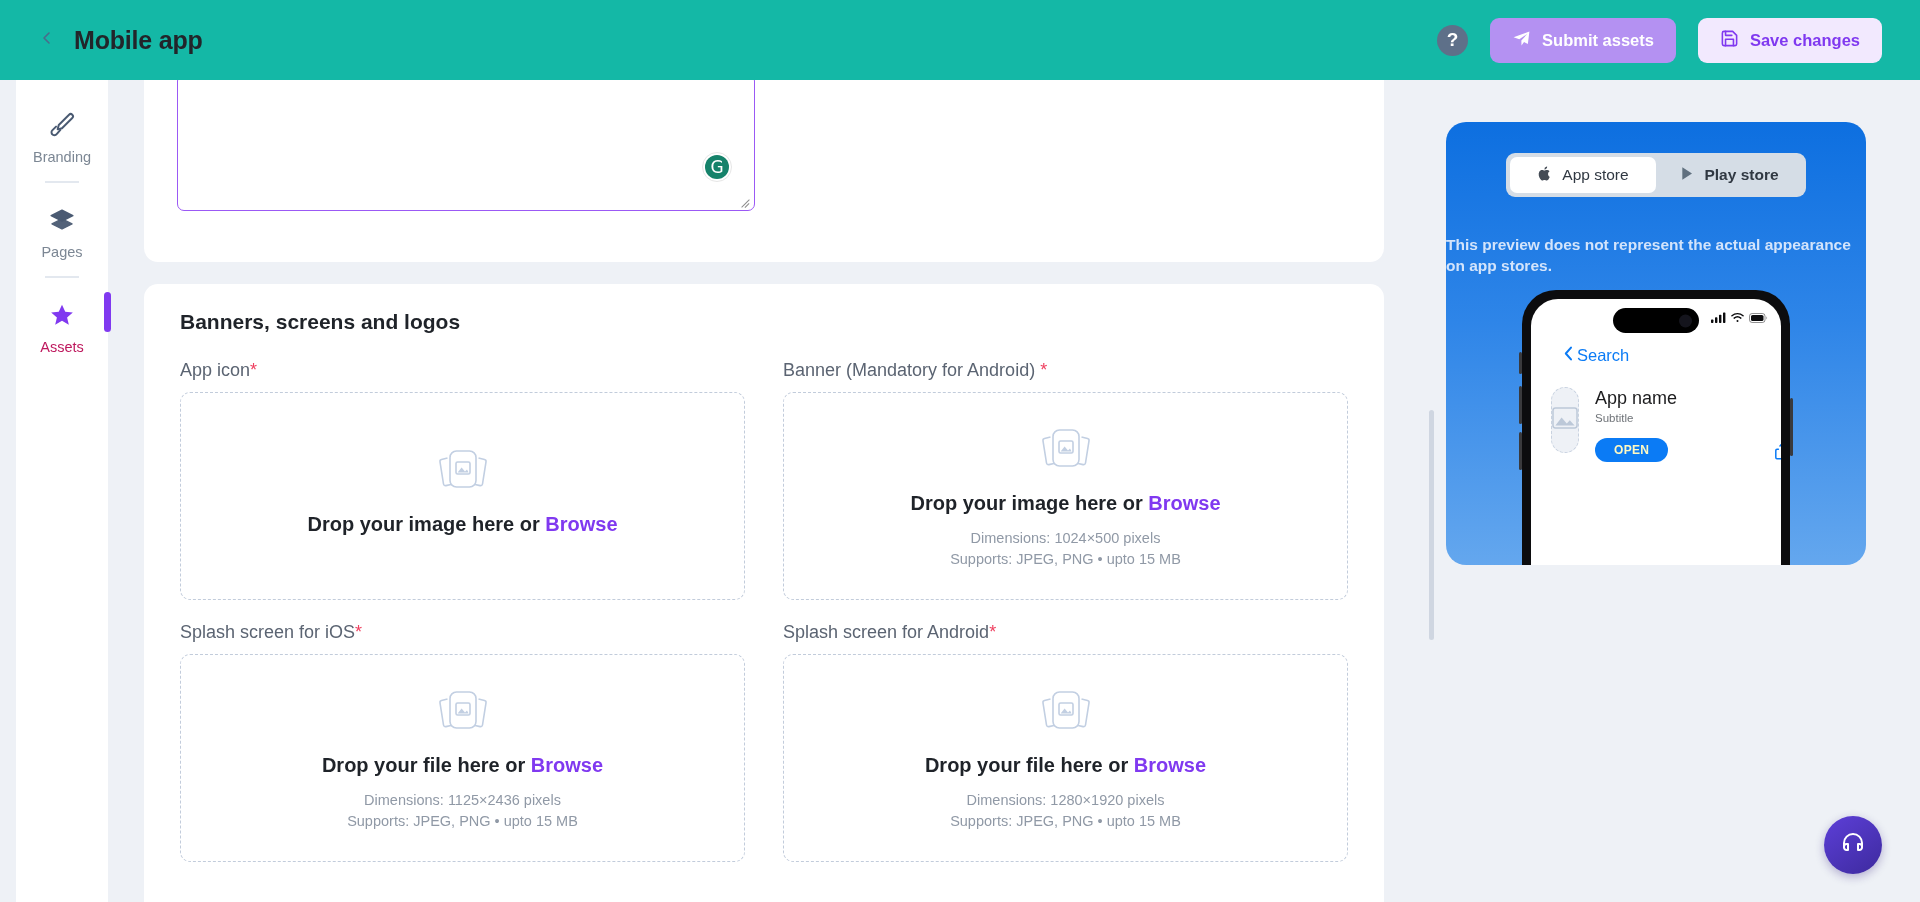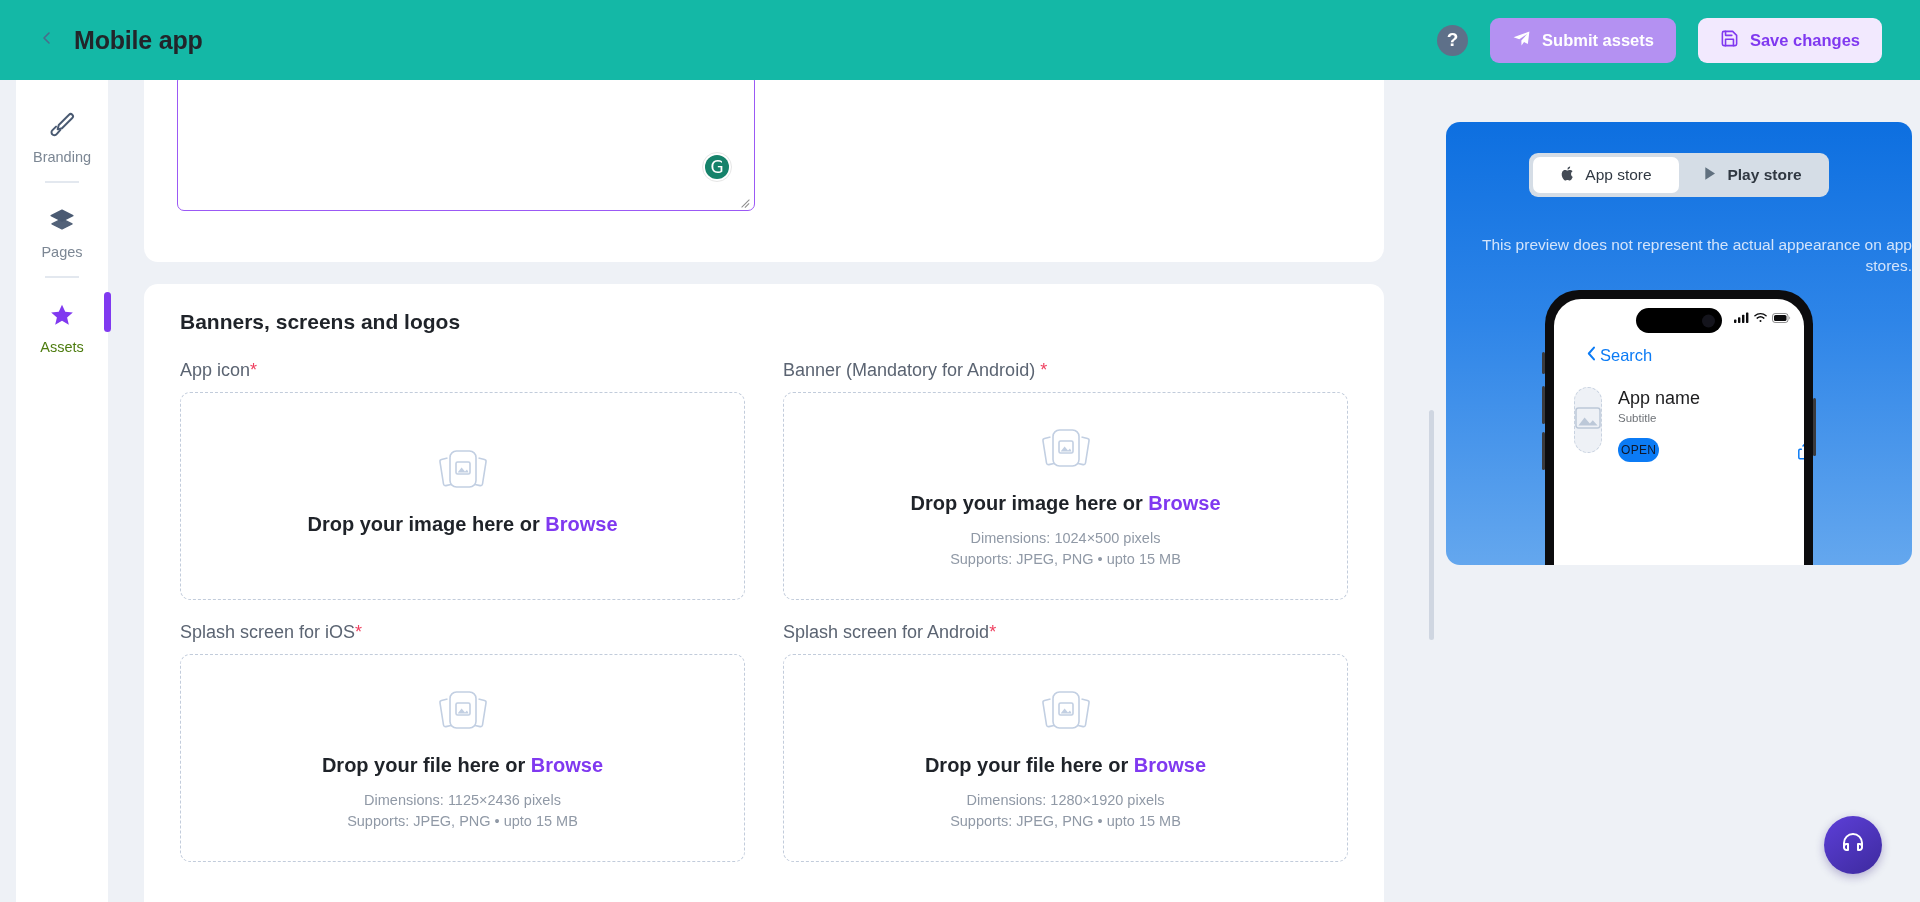--- a/index.html
+++ b/index.html
@@ -56,21 +56,21 @@
   }
   .rail-item {
     width: 92px; display: flex; flex-direction: column; align-items: center;
     cursor: pointer; position: relative; padding: 6px 0 0 0;
   }
   .rail-icon { height: 34px; display: flex; align-items: center; justify-content: center; }
   .rail-icon svg { width: 26px; height: 26px; }
   .rail-label {
     font-size: 14.5px; color: #7c8794; margin-top: 7px;
   }
-  .rail-item.active .rail-label { color: #4d7c0f; }
+  .rail-item.active .rail-label { color: #be185d; }
   .rail-sep {
     width: 34px; height: 2px; background: #e3e8ef; margin: 16px 0 14px 0;
   }
   .rail-active-bar {
     position: absolute; left: 88px; top: 0px;
     width: 7px; height: 40px; border-radius: 6px; background: #8039f0;
   }
 
   
   .main {
@@ -137,39 +137,39 @@
   .dz-sub {
     font-size: 14.5px; color: #9099a6; line-height: 1.42; text-align: center;
   }
 
   
   .rightpane {
     position: absolute; top: 80px; left: 1436px; width: 484px; height: 822px;
     background: #eef1f6;
   }
   .preview {
-    position: absolute; left: 10px; top: 42px; width: 466px; height: 443px;
-    border-radius: 14px; overflow: hidden;
+    position: absolute; left: 10px; top: 42px; width: 420px; height: 443px;
+    border-radius: 20px; overflow: hidden;
     background: linear-gradient(180deg, #0d6fe0 0%, #2e85e8 45%, #64a7ee 100%);
   }
   .store-toggle {
     position: absolute; left: 50%; transform: translateX(-50%); top: 31px;
     display: flex; background: #d5dde6; border-radius: 9px; padding: 4px;
     width: 300px; height: 44px;
   }
   .store-tab {
     flex: 1; display: flex; align-items: center; justify-content: center;
     gap: 9px; border-radius: 7px; font-size: 15.5px; color: #303842;
     cursor: pointer; font-weight: 700;
   }
   .store-tab.active { background: #ffffff; font-weight: 400; }
   .store-tab svg { width: 16px; height: 17px; }
   .preview-note {
     position: absolute; top: 113px; left: 0; width: 100%;
-    text-align: right; color: #d3e4fb; font-size: 15.5px; line-height: 1.35;
+    text-align: left; color: #d3e4fb; font-size: 15.5px; line-height: 1.35; font-weight: bold;
   }
 
   .phone {
     position: absolute; left: 50%; transform: translateX(-50%); top: 168px;
     width: 268px; height: 300px; background: #0c0c0e;
     border-radius: 34px 34px 0 0; padding: 9px 9px 0 9px;
   }
   .phone-screen {
     width: 100%; height: 100%; background: #fff;
     border-radius: 27px 27px 0 0; position: relative; overflow: hidden;
@@ -206,22 +206,22 @@
   .app-icon-ph {
     width: 66px; height: 66px; border-radius: 15px;
     background: #eef1f6; border: 1.3px dashed #c8d2e0;
     display: flex; align-items: center; justify-content: center;
   }
   .app-icon-ph svg { width: 26px; height: 22px; }
   .app-name { font-size: 18px; color: #1c1c1e; margin-top: 1px; }
   .app-sub { font-size: 11.5px; color: #6f7378; margin-top: 3px; }
   .open-row { display: flex; align-items: center; margin-top: 14px; width: 196px; }
   .open-btn {
-    background: #0b7bf5; color: #0f172a; font-size: 12px; font-weight: 400;
-    border-radius: 13px; padding: 5px 3px; letter-spacing: 0.3px; cursor: pointer;
+    background: #0b7bf5; color: #fef9c3; font-size: 12px; font-weight: 700;
+    border-radius: 13px; padding: 5px 19px; letter-spacing: 0.3px; cursor: pointer;
   }
   .share-ic { margin-left: auto; color: #0b7bf5; }
   .share-ic svg { width: 16px; height: 19px; display: block; }
 
   
   .support {
     position: absolute; right: 38px; bottom: 28px;
     width: 58px; height: 58px; border-radius: 50%;
     background: linear-gradient(145deg, #5d3fd8 0%, #3d2a9e 100%);
     display: flex; align-items: center; justify-content: center; cursor: pointer;

